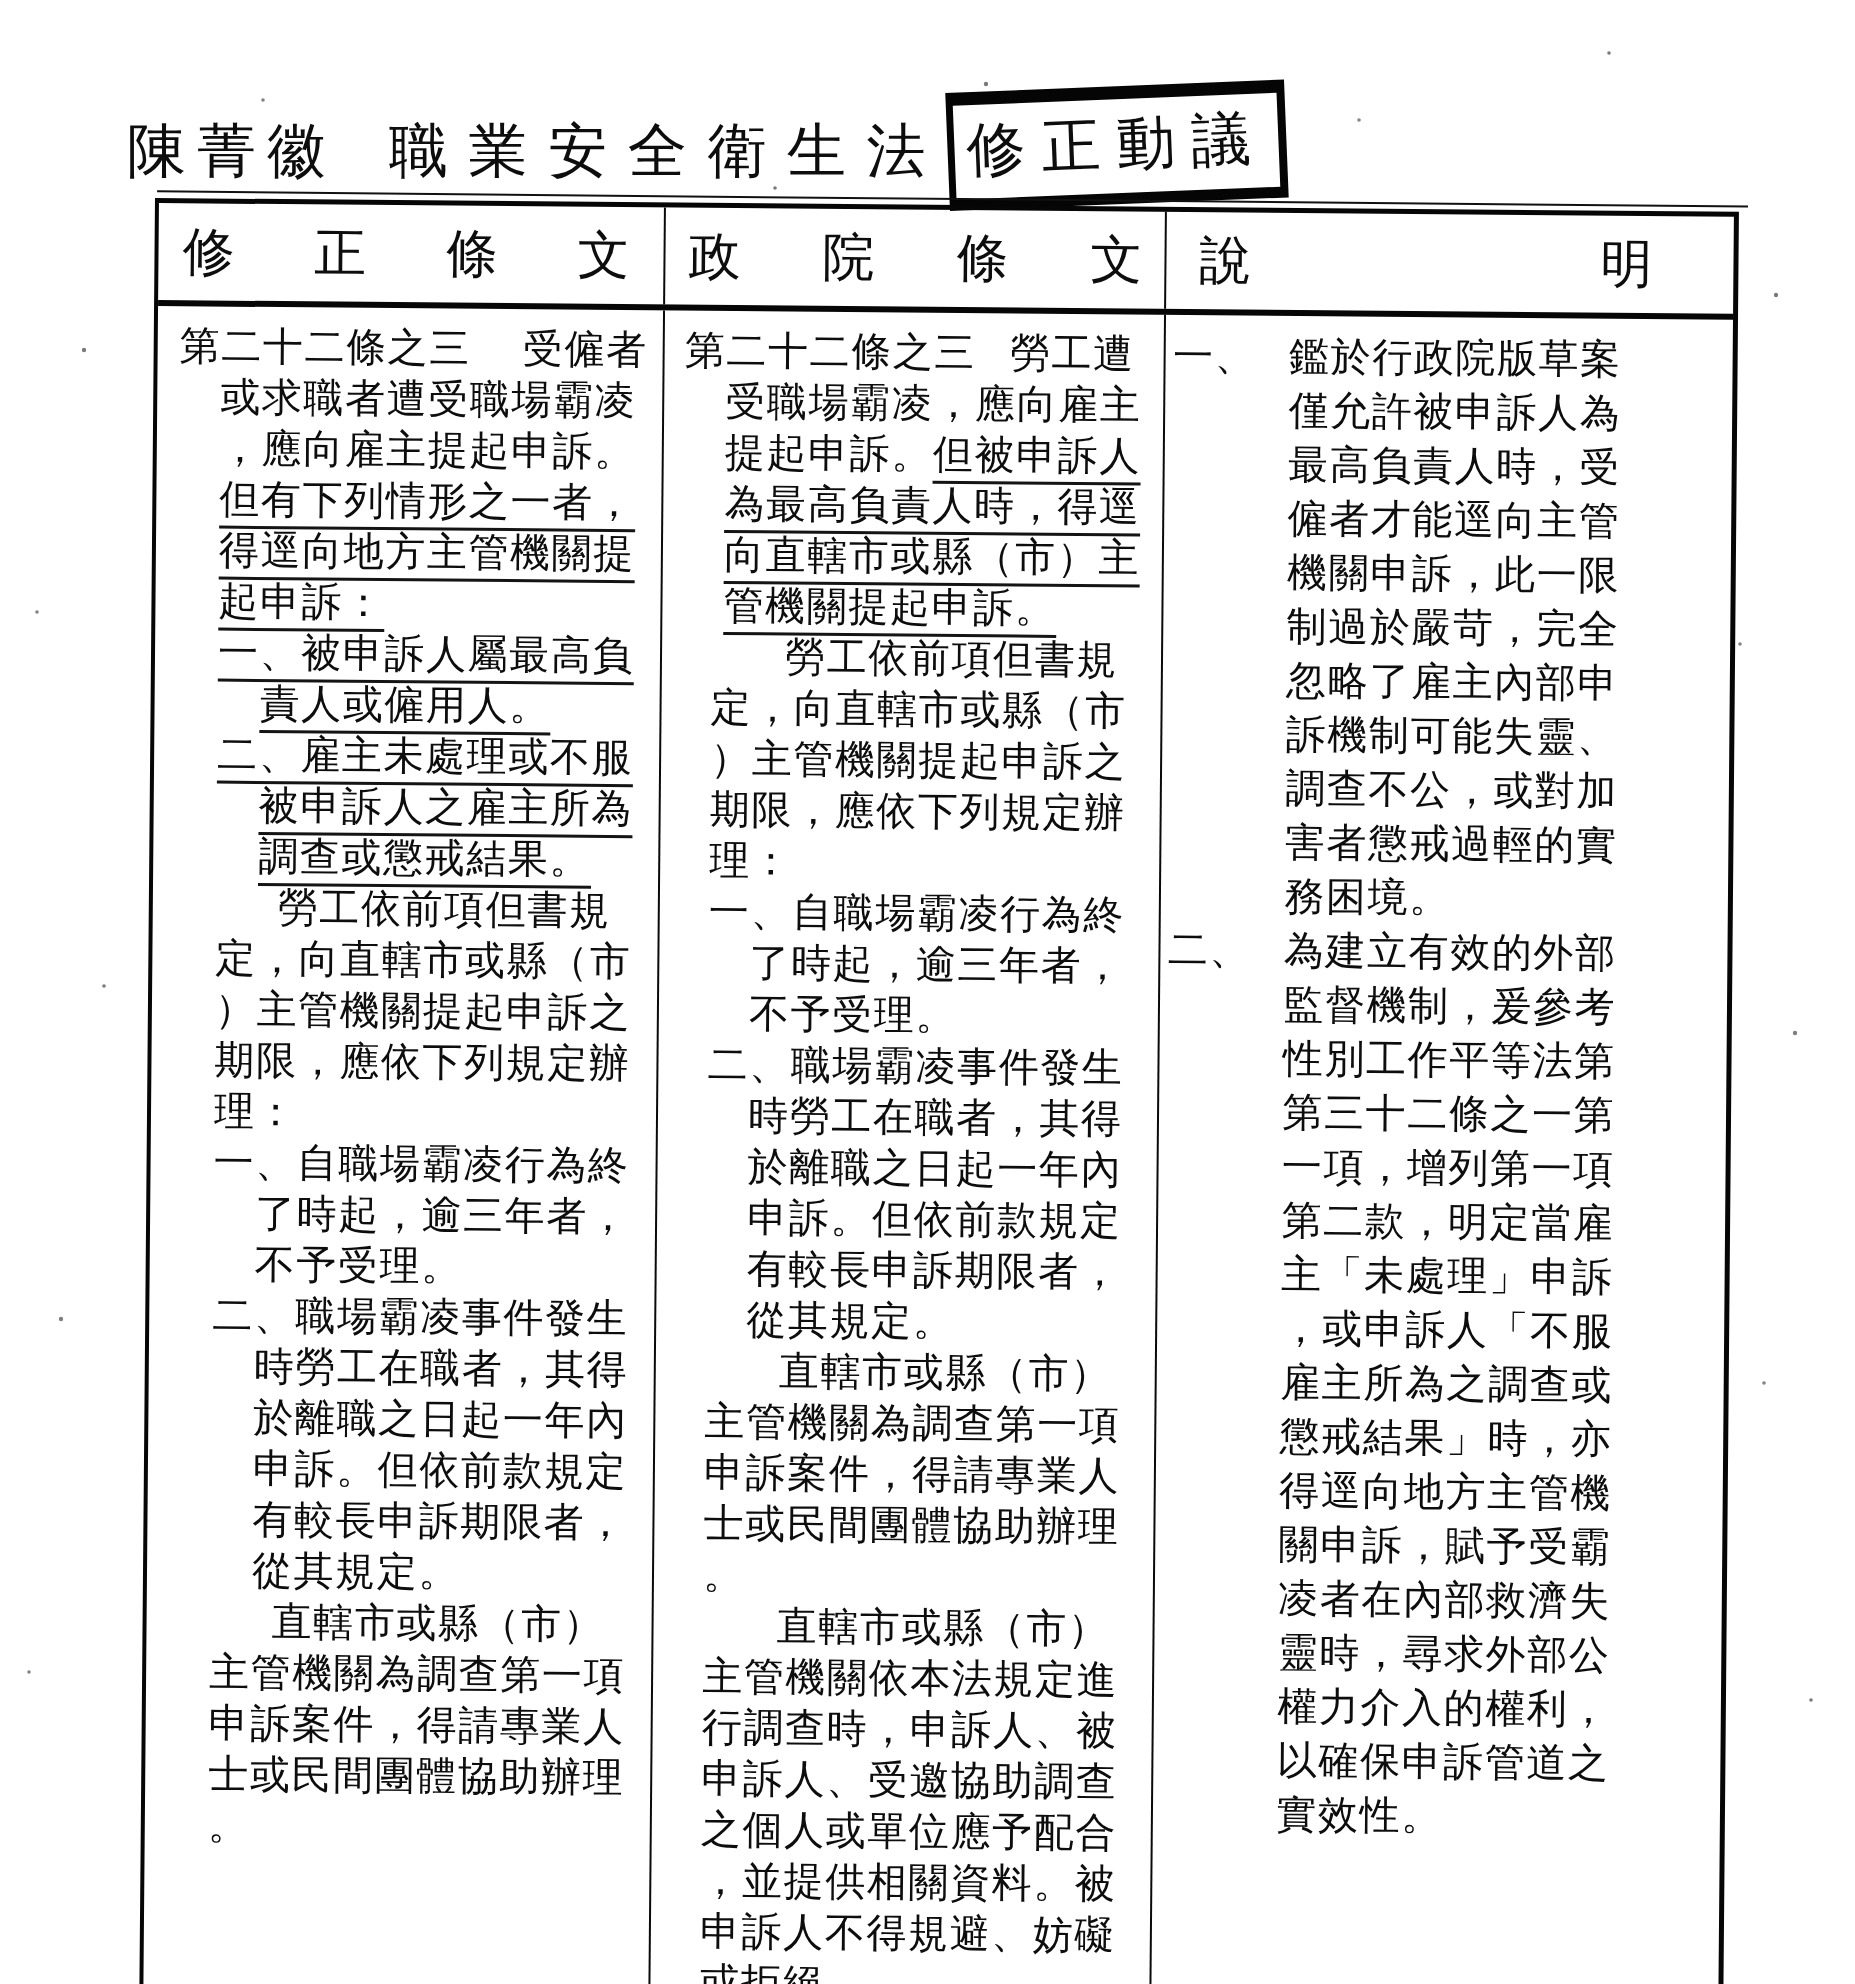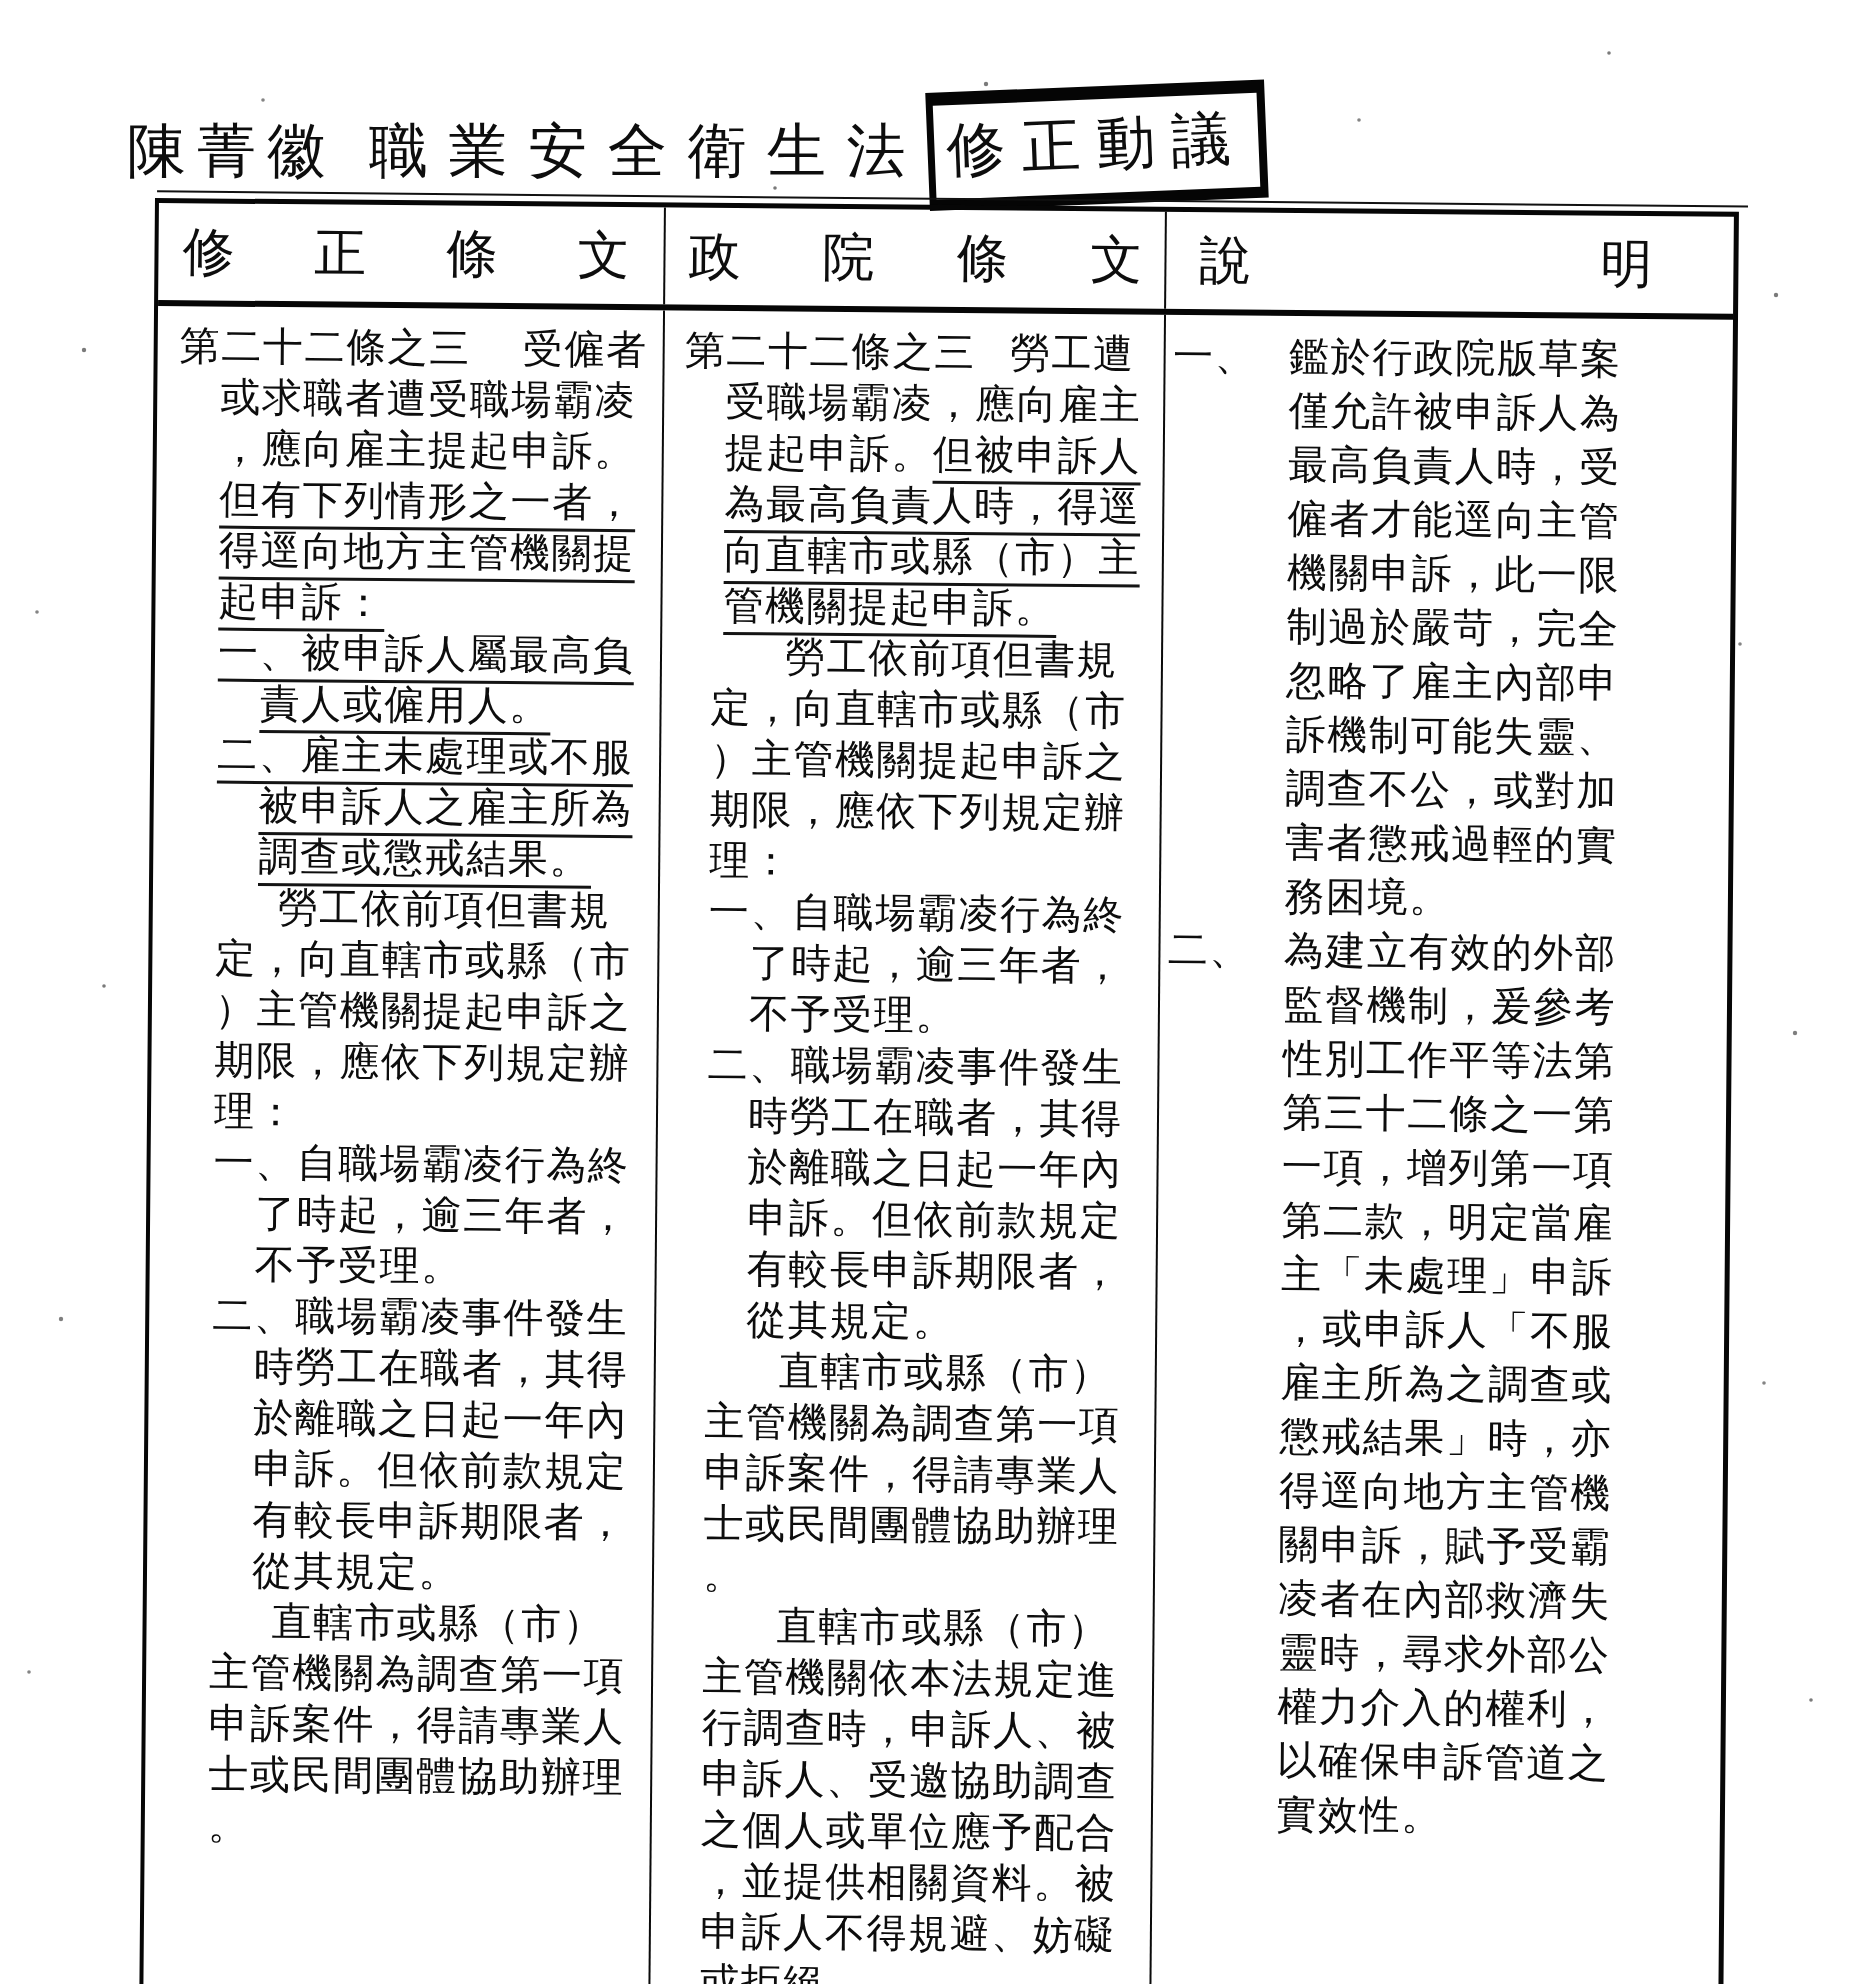--- a/index.html
+++ b/index.html
@@ -3,21 +3,21 @@
 <meta charset="utf-8">
 <style>
   html,body{margin:0;padding:0;background:#e8e8e8;}
   #page{
     position:relative;width:1856px;height:2552px;background:#ffffff;
     font-family:"Liberation Serif","DejaVu Serif",serif;color:#0d0d0d;
     overflow:hidden;
   }
   
   #title{position:absolute;left:127px;top:93px;font-size:59px;white-space:nowrap;}
-  #title .author{letter-spacing:11px;margin-right:32px;}
+  #title .author{letter-spacing:11px;margin-right:52px;}
   #title .law{letter-spacing:20.6px;}
   #title .motion-box{
     display:inline-block;margin-left:4px;padding:5.6px 12px 8.7px 12px;
     border-style:solid;border-color:#050505;border-width:13.5px 8.7px 11px 7.1px;
     letter-spacing:16px;transform:rotate(-2.3deg);transform-origin:left bottom;
   }
   
   #amend-table{
     position:absolute;left:155px;top:198px;width:1584px;height:2166px;
     border-style:solid;border-color:#060606;border-width:5.6px 5.2px 8px 4.8px;

